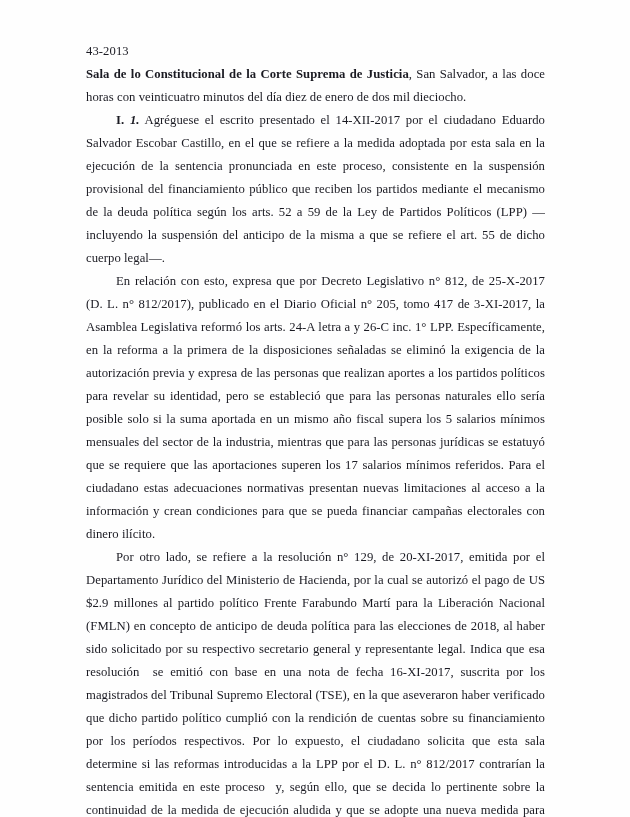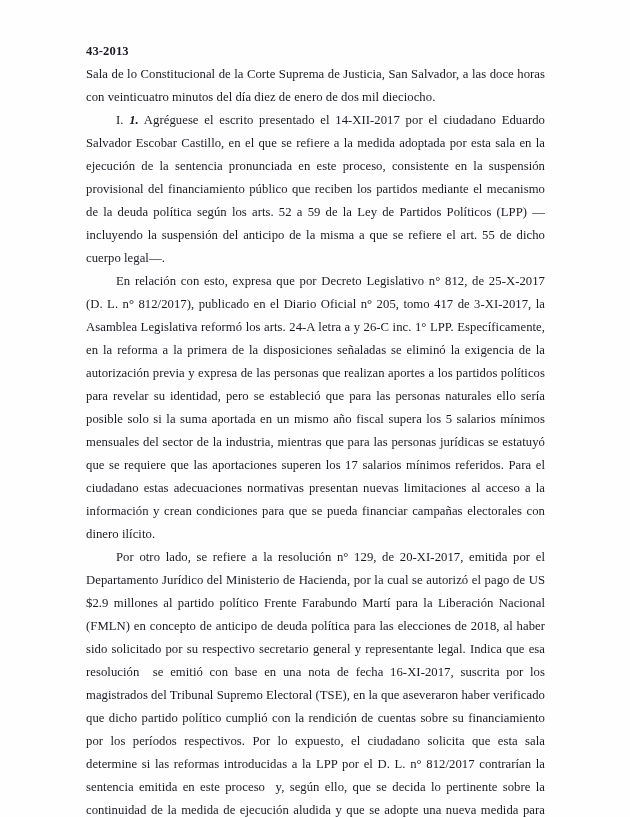--- a/index.html
+++ b/index.html
@@ -26,21 +26,21 @@
   }
 
   .doc-body {
     position: absolute;
     left: 86px;
     top: 40px;
     width: 459px;
   }
 
   .case-number {
-    font-weight: bold;
+    font-weight: normal;
     font-size: 12.6px;
     line-height: 23px;
     letter-spacing: 0.1px;
   }
 
   .case-type {
     font-weight: bold;
     font-size: 12.6px;
     line-height: 23px;
     letter-spacing: 0.1px;
@@ -54,21 +54,21 @@
     text-align: justify;
     text-justify: inter-word;
     letter-spacing: 0.05px;
     white-space: pre-wrap;
   }
 
   p.indent {
     text-indent: 30px;
   }
 
-  .b { font-weight: normal; }
+  .b { font-weight: bold; }
   .bi { font-weight: bold; font-style: italic; }
 </style>
 </head>
 <body>
 
 <div class="page">
   <div class="doc-body">
 
     <div class="case-number">43-2013</div>
 

